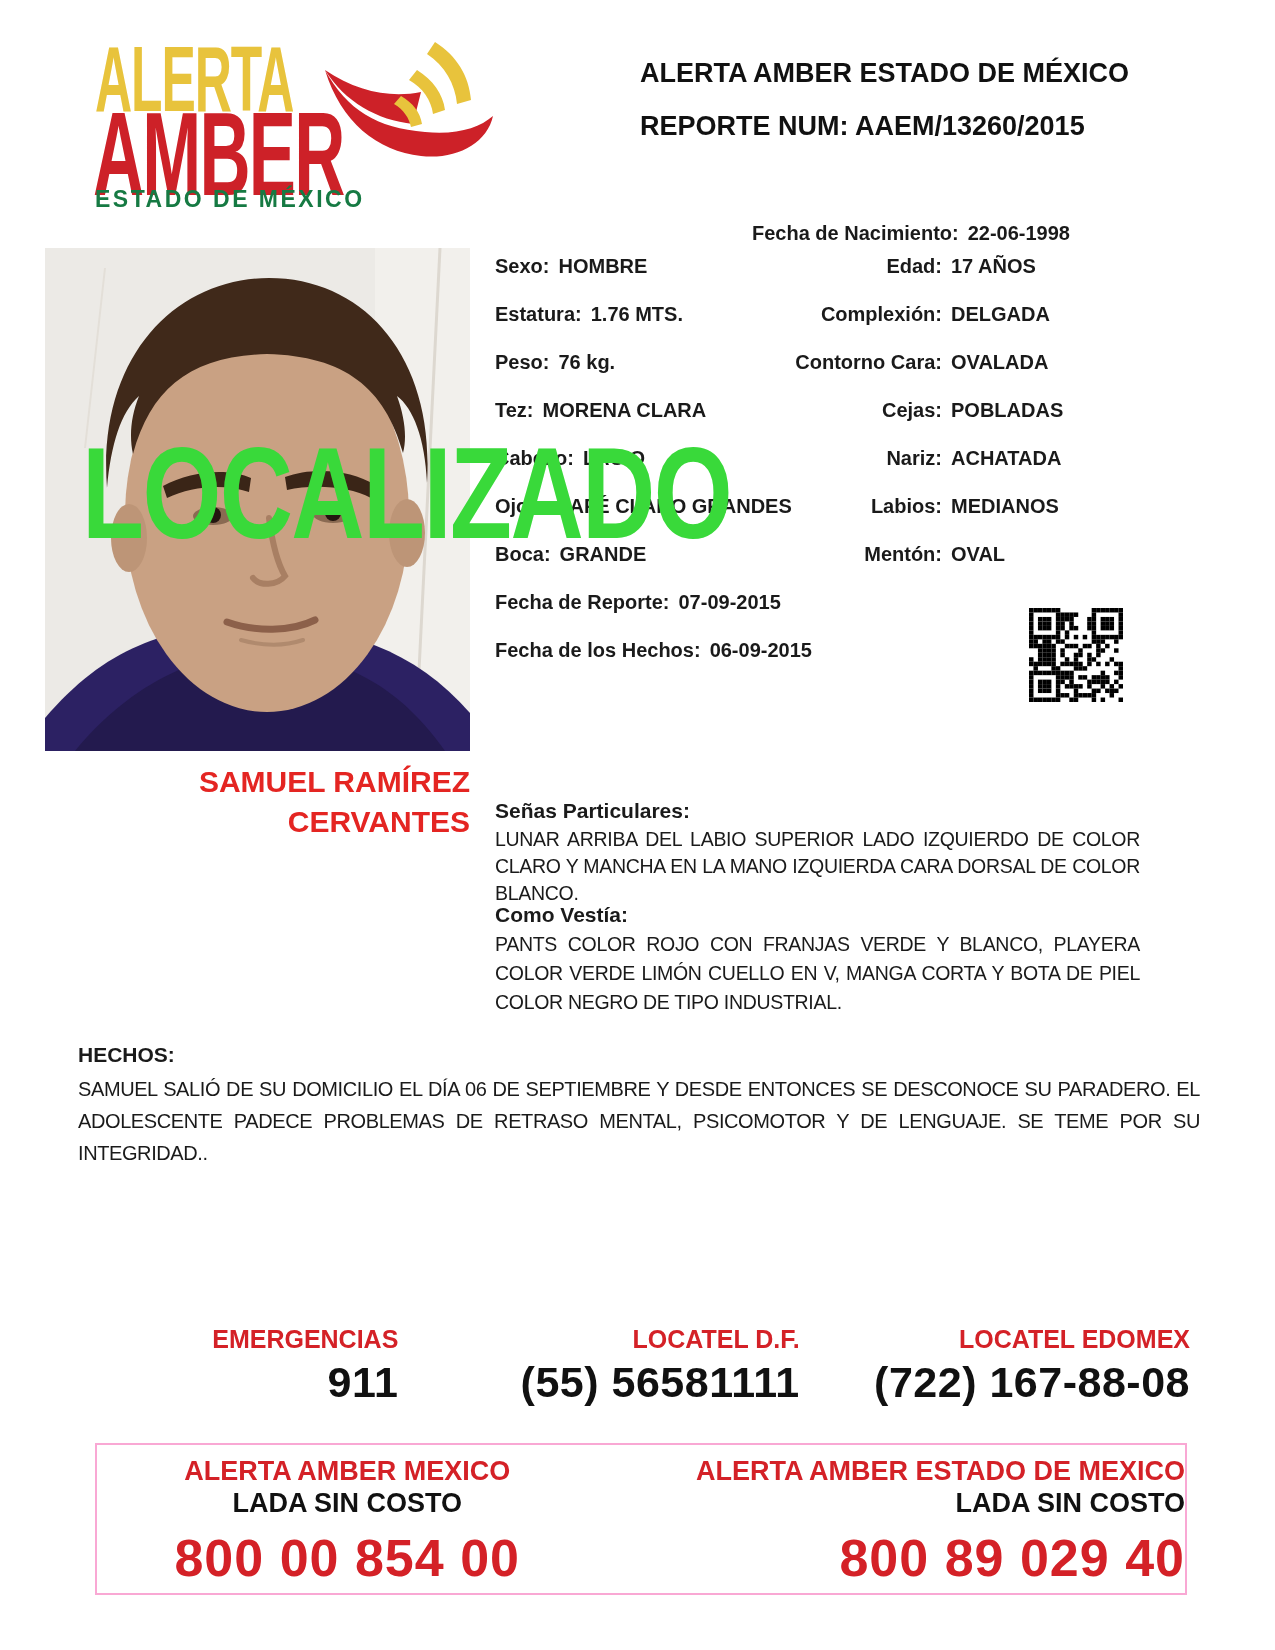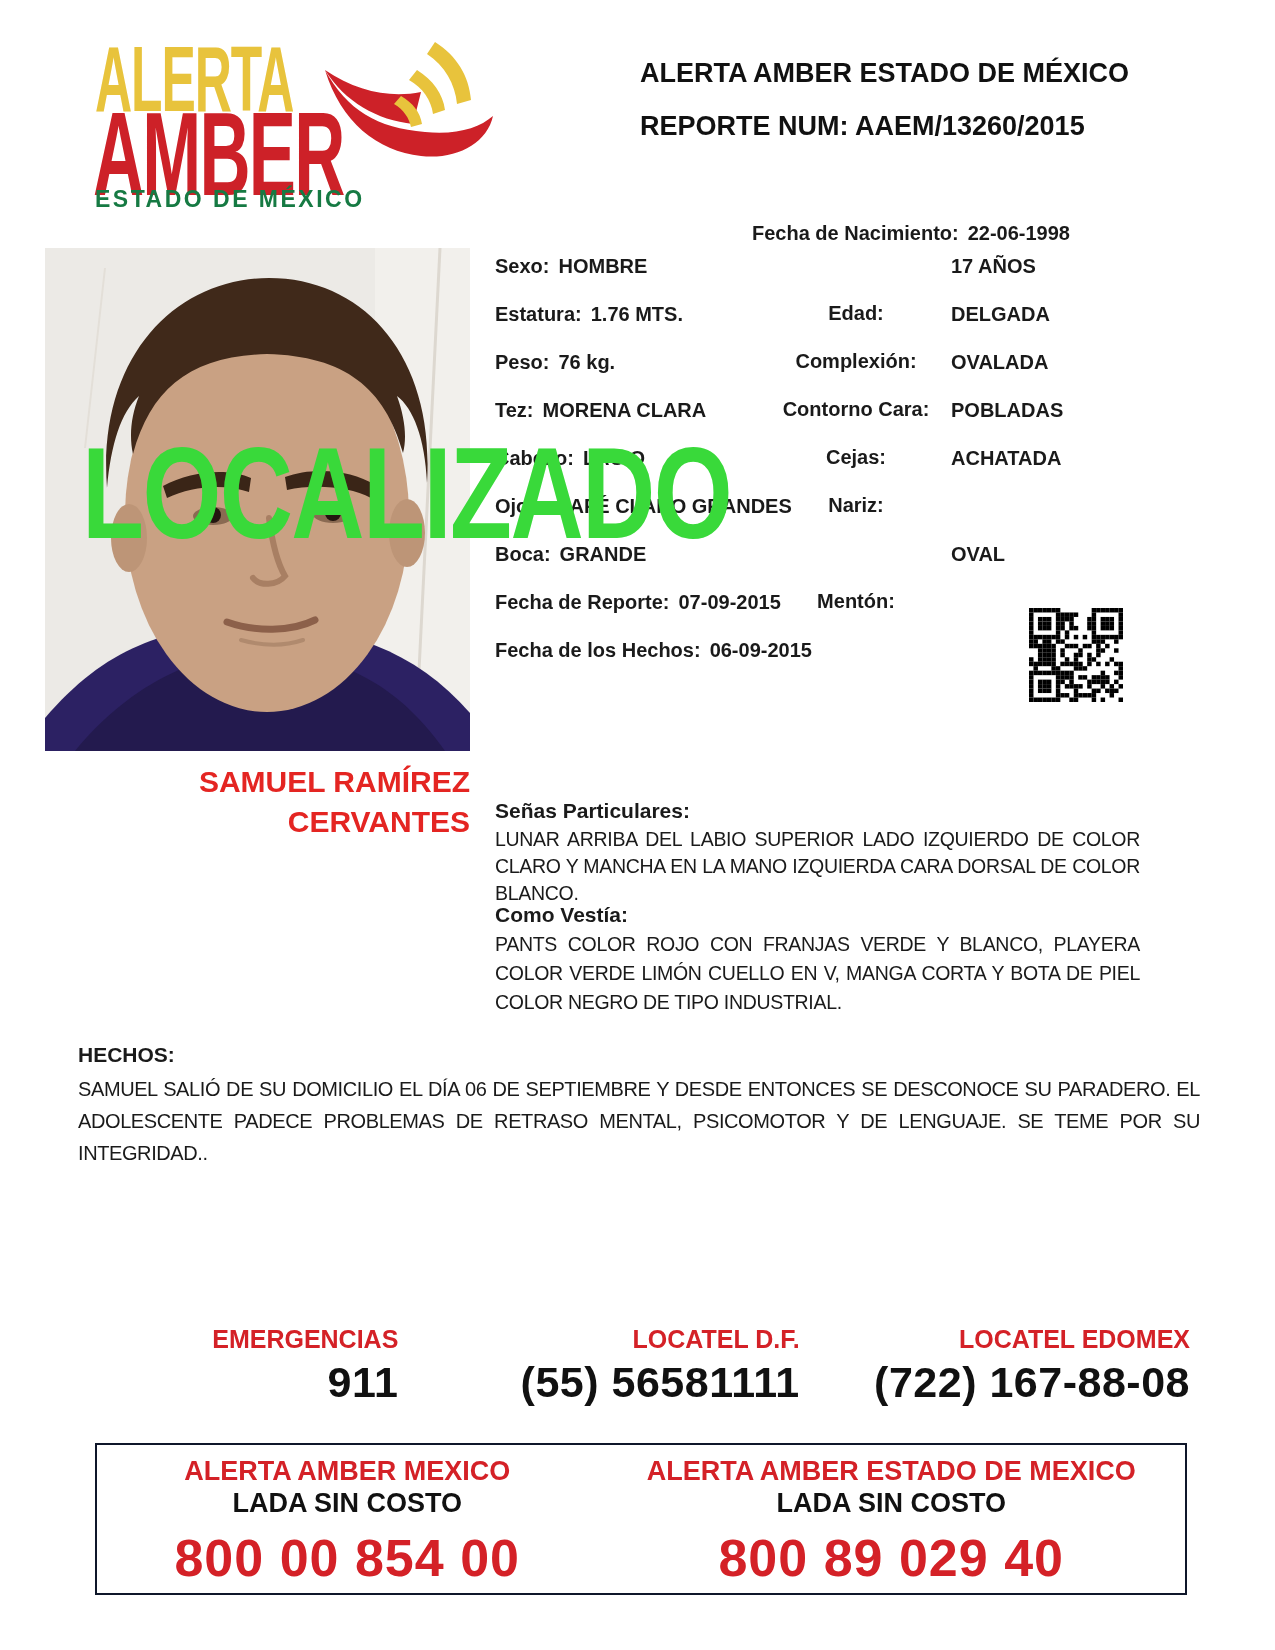--- a/index.html
+++ b/index.html
@@ -33,21 +33,21 @@
   
   .name { position:absolute; left:45px; top:762px; width:425px; z-index:2; text-align:right; }
   .name-inner { display:inline-block; max-width:330px; font-weight:bold; font-size:30px; line-height:40px; color:#e42522; }
 
   
   .details { position:absolute; left:495px; top:222px; width:645px; z-index:2; font-weight:bold; font-size:20px; }
   .birth-row { padding-right:70px; text-align:right; height:33px; white-space:nowrap; }
   .d-row { position:relative; height:48px;text-decoration:underline; }
   .d-left { position:absolute; left:0; top:0; white-space:nowrap; }
   .d-right { position:absolute; left:275px; top:0; width:370px; display:flex; white-space:nowrap; }
-  .d-rlabel { display:inline-block; width:172px; text-align:center;margin-top:47px; }
+  .d-rlabel { display:inline-block; width:172px; text-align:right; }
   .d-val { margin-left:9px; }
   .date-row { position:relative; height:48px; white-space:nowrap; }
   .lbl-gap { margin-left:9px; }
 
   
   .qr { position:absolute; left:1029px; top:608px; width:94px; height:94px; z-index:2; }
   .qr svg { display:block; width:100%; height:100%; }
 
   
   .sec { position:absolute; left:495px; width:645px; z-index:2; }
@@ -67,25 +67,25 @@
   
   .contacts { position:absolute; left:75px; top:1325px; width:1115px; display:flex; }
   .contact-col { text-align:right; }
   .contact-col.c1 { flex:0 0 29%; }
   .contact-col.c2 { flex:0 0 36%; }
   .contact-col.c3 { flex:0 0 35%; }
   .contact-name { font-weight:bold; font-size:25px; color:#d42127; }
   .contact-number { margin-top:4px; font-weight:bold; font-size:43px; color:#111; letter-spacing:0.5px; }
 
   
-  .footer-box { position:absolute; left:95px; top:1443px; width:1092px; height:152px; border:2px solid #0f172a;
+  .footer-box { position:absolute; left:95px; top:1443px; width:1092px; height:152px; border:2px solid #f9a8d4;
                 display:flex; background:#fff; }
   .fb-col { padding-top:11px; text-align:center; }
   .fb-col.left { flex:0 0 46%; }
-  .fb-col.right { flex:0 0 54%; }
+  .fb-col.right { flex:0 0 54%;text-align:right; }
   .fb-title { font-weight:bold; font-size:27px; color:#d42127; white-space:nowrap; }
   .fb-sub { font-weight:bold; font-size:27px; color:#111; margin-top:1px; }
   .fb-number { font-weight:bold; font-size:52px; color:#d42127; margin-top:9px; letter-spacing:1px; white-space:nowrap; }
 </style>
 </head>
 <body>
 
 <div class="page">
 
   <div class="logo">
@@ -183,20 +183,24 @@
     </div>
     <div class="d-row">
       <div class="d-left"><span>Cabello:</span><span class="lbl-gap">LACIO</span></div>
       <div class="d-right">
           <span class="d-rlabel">Nariz:</span>
           <span class="d-val">ACHATADA</span>
         </div>
     </div>
     <div class="d-row">
       <div class="d-left"><span>Ojos:</span><span class="lbl-gap">CAFÉ CLARO GRANDES</span></div>
+      <div class="d-right">
+          <span class="d-rlabel">Labios:</span>
+          <span class="d-val">MEDIANOS</span>
+        </div>
     </div>
     <div class="d-row">
       <div class="d-left"><span>Boca:</span><span class="lbl-gap">GRANDE</span></div>
       <div class="d-right">
           <span class="d-rlabel">Mentón:</span>
           <span class="d-val">OVAL</span>
         </div>
     </div>
 
     <div class="date-row">

